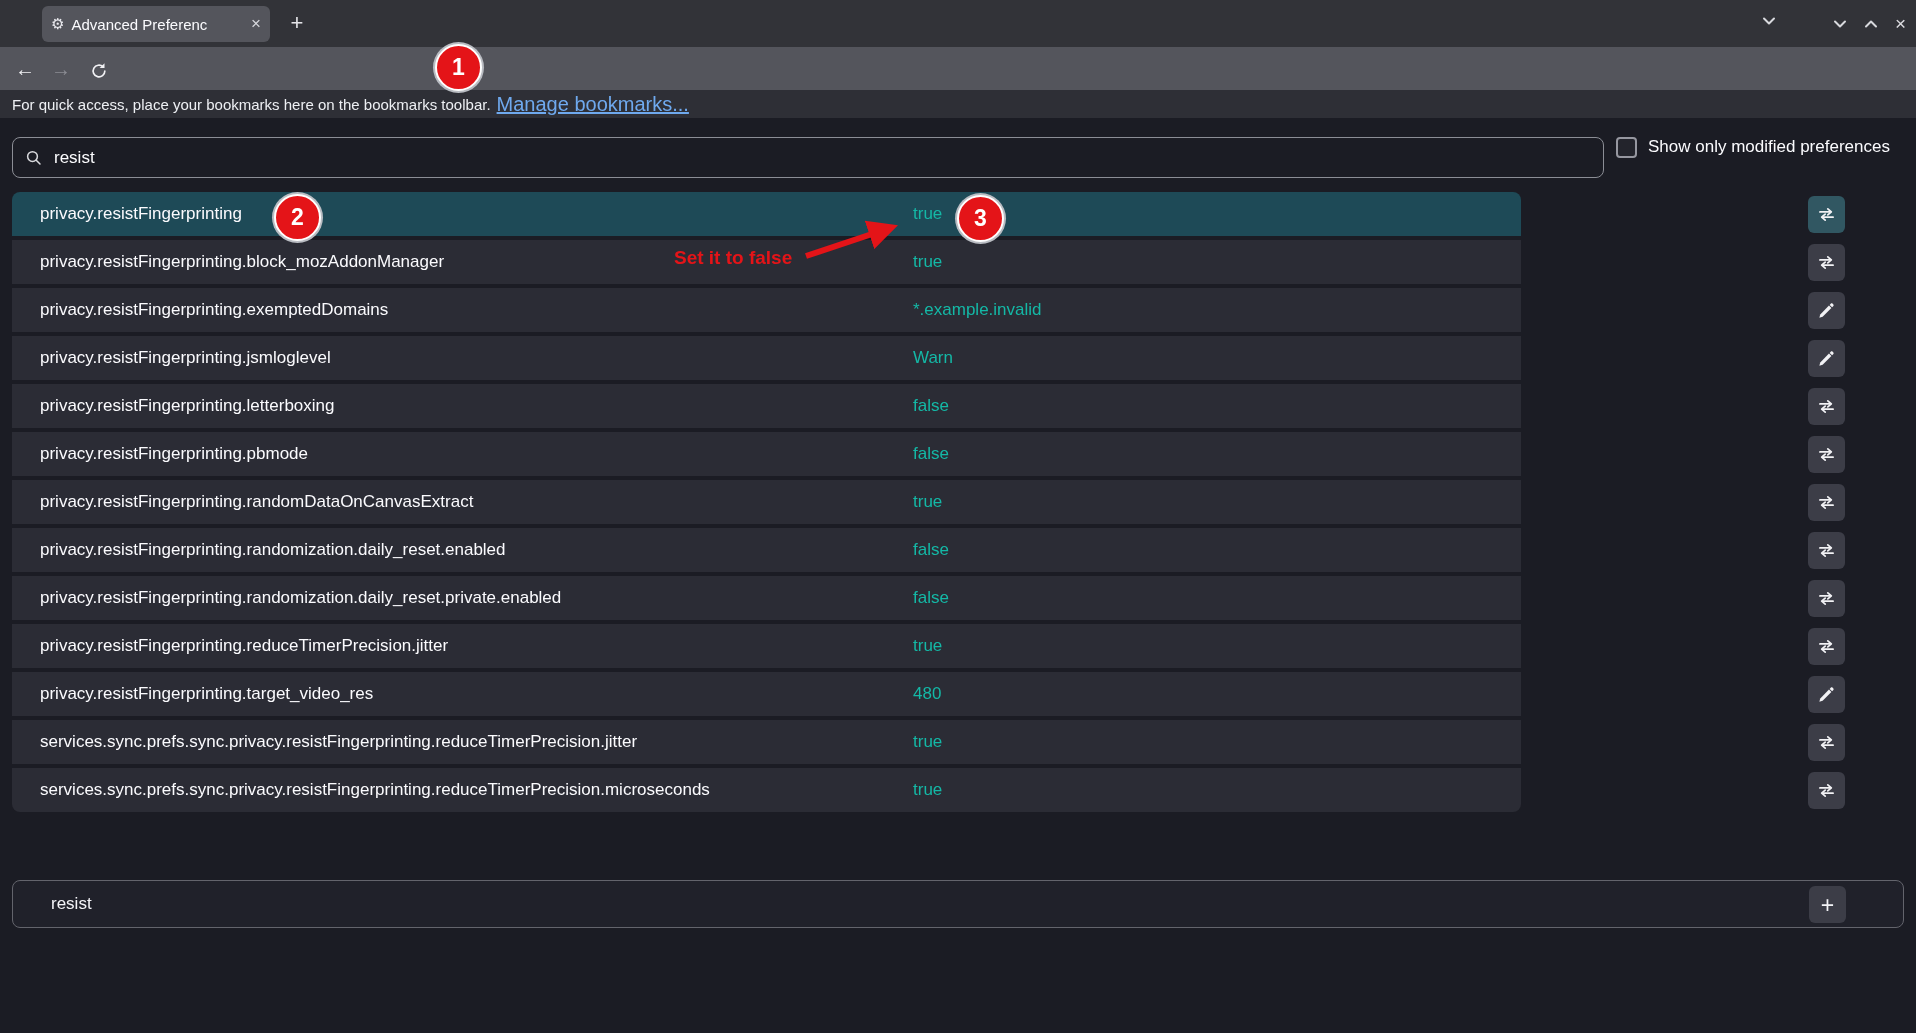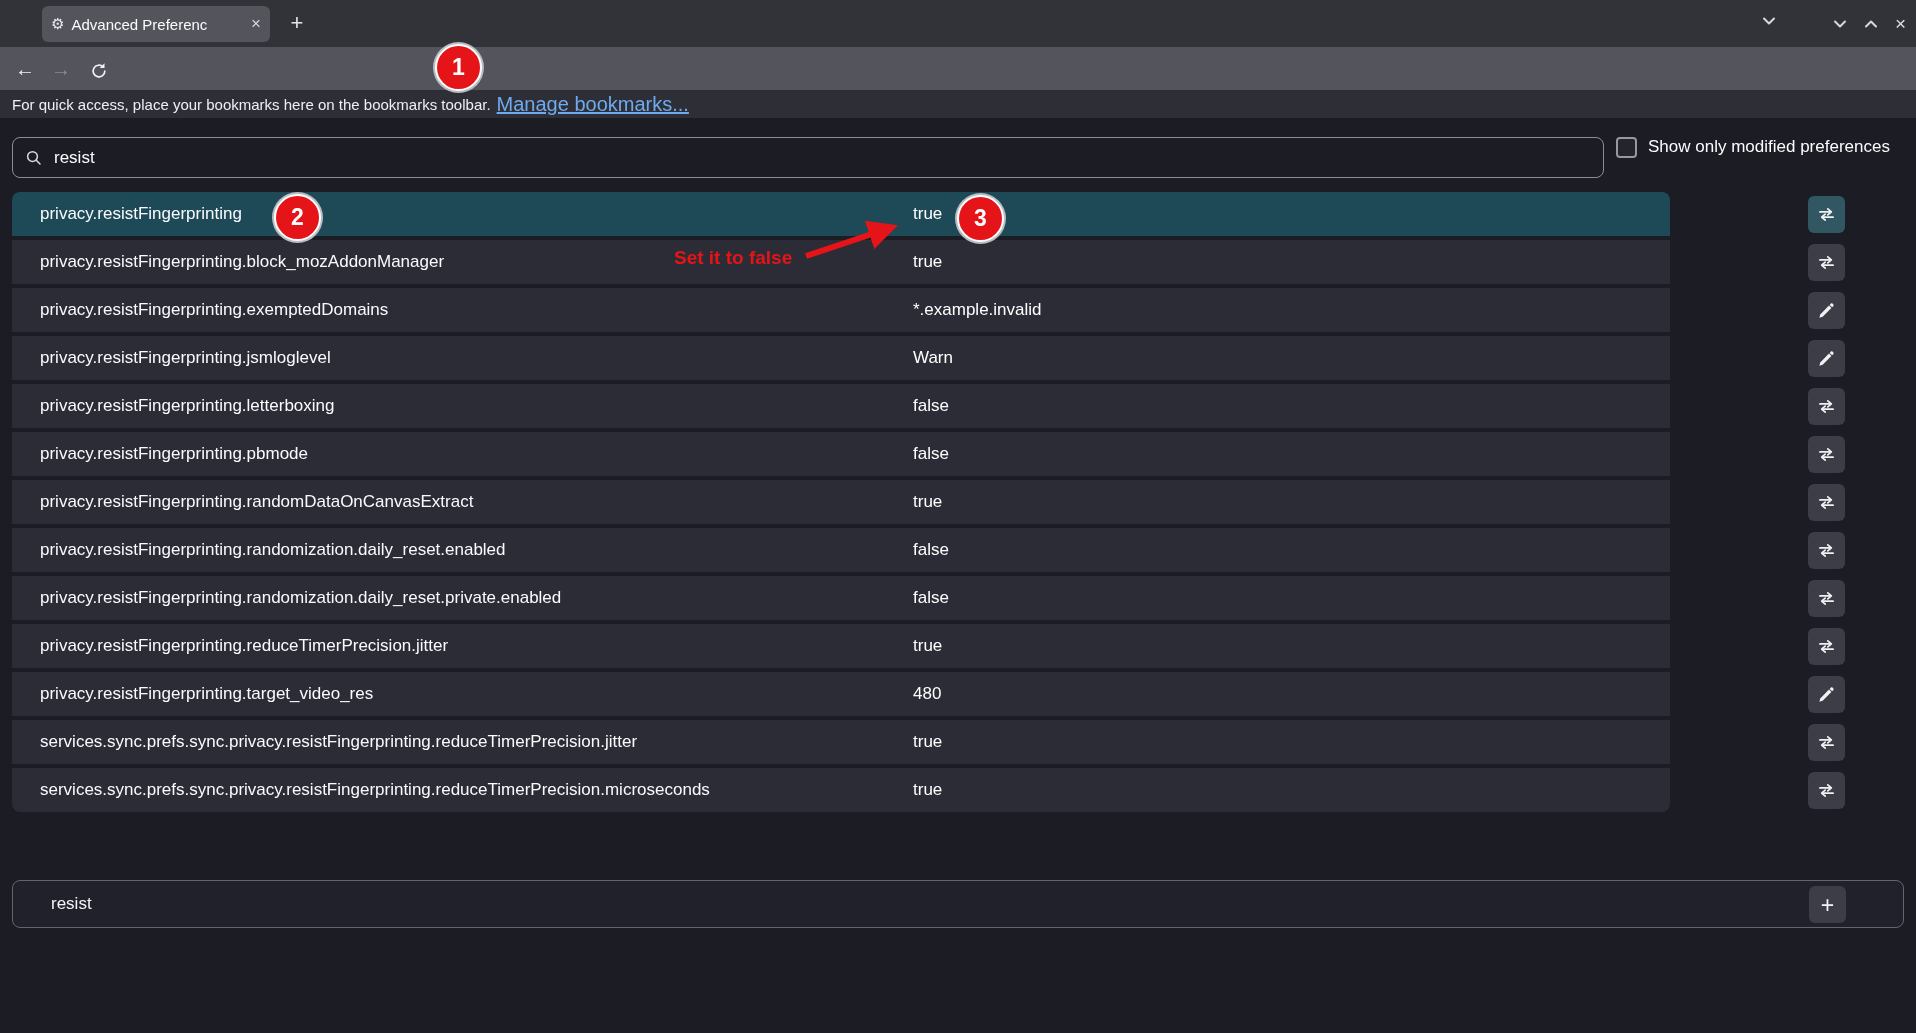--- a/index.html
+++ b/index.html
@@ -57,27 +57,27 @@
 
   
   .content{position:absolute;left:0;top:118px;width:1916px;height:915px;background:#1b1c24;}
   .searchbox{position:absolute;left:12px;top:19px;width:1592px;height:41px;border:1px solid #8b8d95;
        border-radius:8px;background:#1b1c24;display:flex;align-items:center;padding:0 12px;gap:11px;}
   .search-text{font-size:17px;color:#fdfdff;}
   .filter{position:absolute;left:1616px;top:19px;display:flex;align-items:flex-start;gap:11px;}
   .checkbox{width:21px;height:21px;border:2px solid #9697a0;border-radius:4px;background:#23242c;}
   .filter-label{font-size:17px;color:#fbfbfe;}
 
-  .table{position:absolute;left:12px;top:74px;width:1658px;}
+  .table{position:absolute;left:12px;top:74px;width:1509px;}
   .row{position:relative;height:44px;margin-bottom:4px;background:#2b2c35;}
   .row:first-child{border-radius:8px 8px 0 0;}
   .row:last-child{border-radius:0 0 8px 8px;}
   .row.selected{background:var(--selected_row);}
   .pname{position:absolute;left:28px;top:50%;transform:translateY(-50%);font-size:17px;color:#fbfbfe;white-space:nowrap;}
-  .pval{position:absolute;left:901px;top:50%;transform:translateY(-50%);font-size:17px;color:#ffffff;white-space:nowrap;}
+  .pval{position:absolute;left:901px;top:50%;transform:translateY(-50%);font-size:17px;color:#14b8a6;white-space:nowrap;}
   .rowbtn{position:absolute;left:1796px;top:4px;width:37px;height:37px;border:none;border-radius:6px;
        background:#3c3d47;display:flex;align-items:center;justify-content:center;}
   .row.selected .rowbtn{background:#315762;}
 
   .addrow{position:absolute;left:12px;top:762px;width:1892px;height:48px;border:1px solid #63646c;
        border-radius:8px;background:#20212a;}
   .add-name{position:absolute;left:38px;top:50%;transform:translateY(-50%);font-size:17px;color:#f4f4f8;}
   .radios{position:absolute;left:901px;top:0;height:100%;display:flex;align-items:center;gap:42px;}
   .radio{display:flex;align-items:center;gap:9px;cursor:default;}
   .radio-circle{width:18px;height:18px;border-radius:50%;border:2px solid #8f9098;position:relative;flex:none;}

